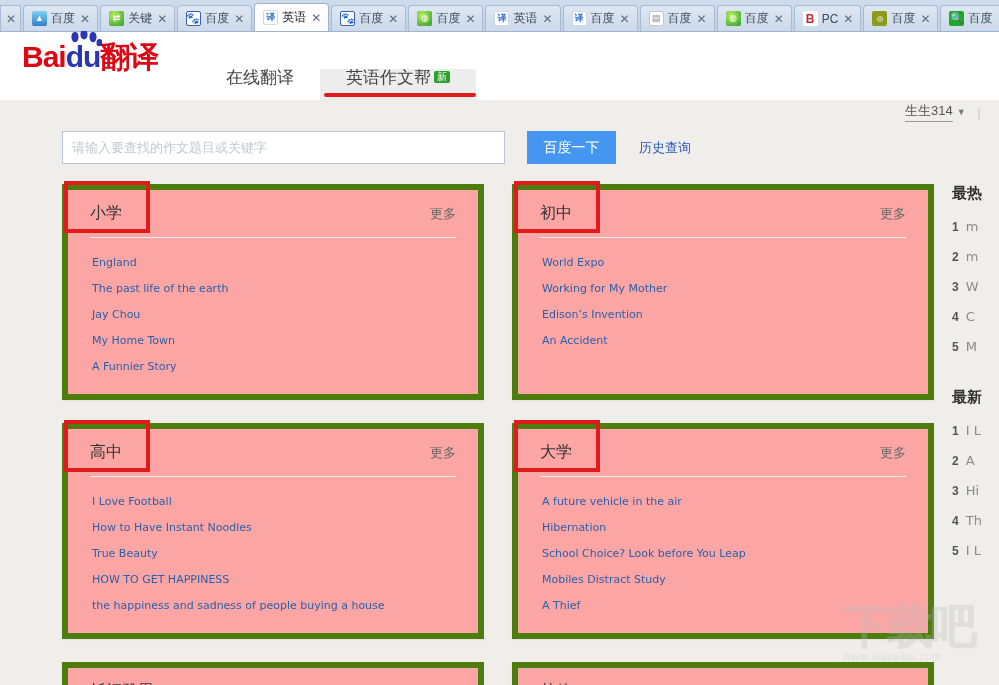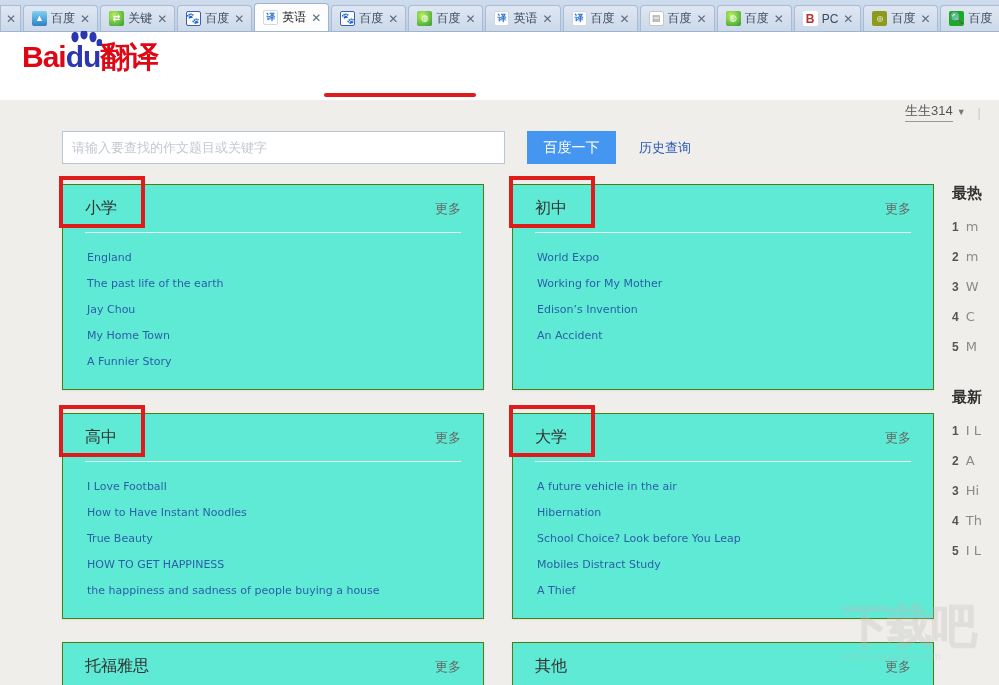--- a/index.html
+++ b/index.html
@@ -141,22 +141,22 @@
   }
 
   
   .grid {
     position:absolute; left:62px; top:184px;
     width:872px;
   }
   .row { display:flex; gap:28px; margin-bottom:23px; }
   .card {
     width:422px;
-    background:#5eead4;
-    border:1px solid #4d7c0f;
+    background:#fca5a5;
+    border:6px solid #4d7c0f;
     box-shadow: 0 1px 2px rgba(0,0,0,0.06);
     padding: 0 22px;
     position:relative;
   }
   .card-head {
     display:flex; align-items:center; justify-content:space-between;
     height:48px;
     border-bottom:1px solid #ededed;
   }
   .card-title {
@@ -310,20 +310,24 @@
 
   <div class="logo">
     <span class="bai">Bai</span><span class="du-wrap"><svg class="paw" viewBox="0 0 34 15">
           <ellipse cx="7" cy="6" rx="3.6" ry="5.2" fill="#2b37b0"></ellipse>
           <ellipse cx="16" cy="3.5" rx="3.6" ry="5" fill="#2b37b0"></ellipse>
           <ellipse cx="25" cy="6" rx="3.6" ry="5.2" fill="#2b37b0"></ellipse>
           <ellipse cx="31.5" cy="12" rx="3" ry="4" fill="#2b37b0"></ellipse>
         </svg><span>du</span></span><span class="fanyi">翻译</span>
   </div>
 
+  <div class="nav" id="nav">
+      <div class="nav-item"><span>在线翻译</span></div>
+      <div class="nav-item active"><span>英语作文帮</span><span class="badge-new">新</span></div>
+    </div>
 
   <div class="user-area">
     <span class="user-name">生生314</span>
     <span class="caret-down">▼</span>
     <span class="user-divider">|</span>
   </div>
 </div>
 
 <div class="anno-underline" style="left:324px; top:93px; width:152px;"></div>
 

